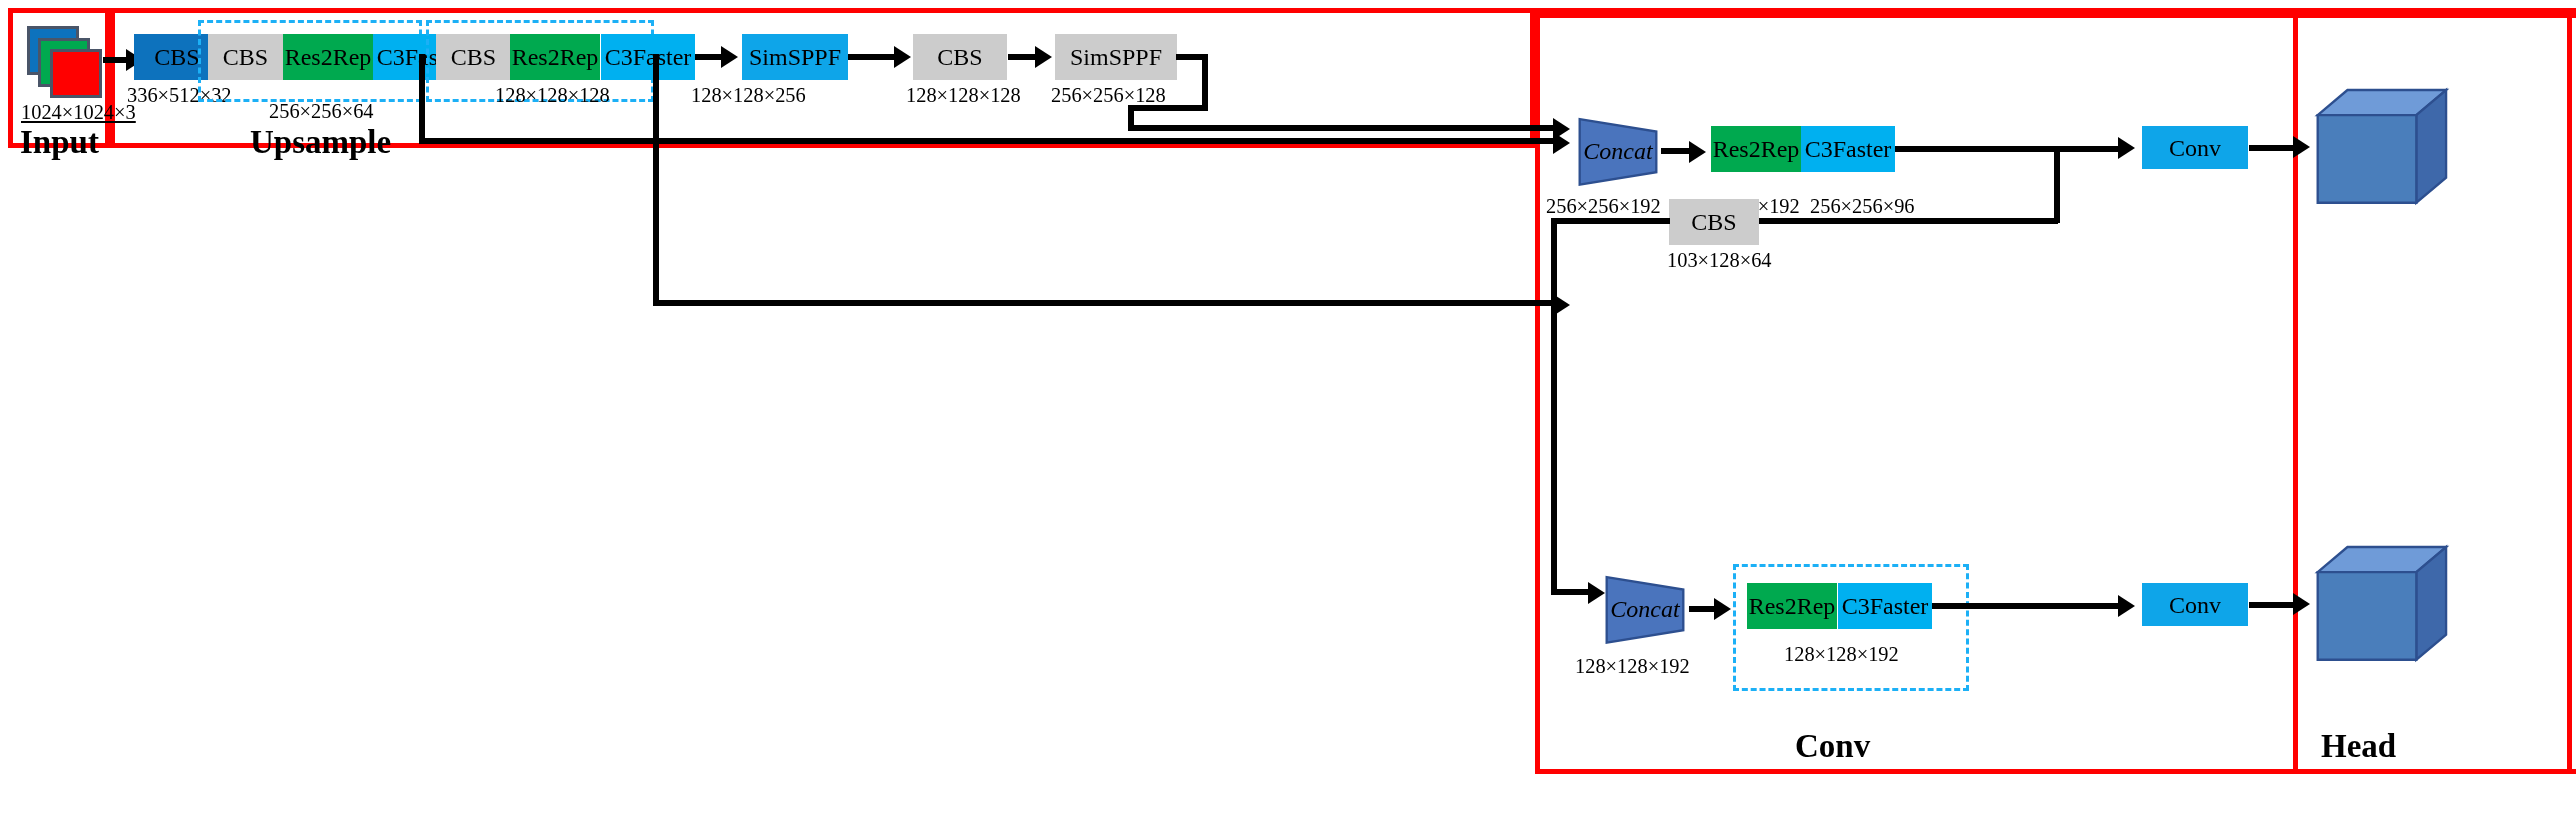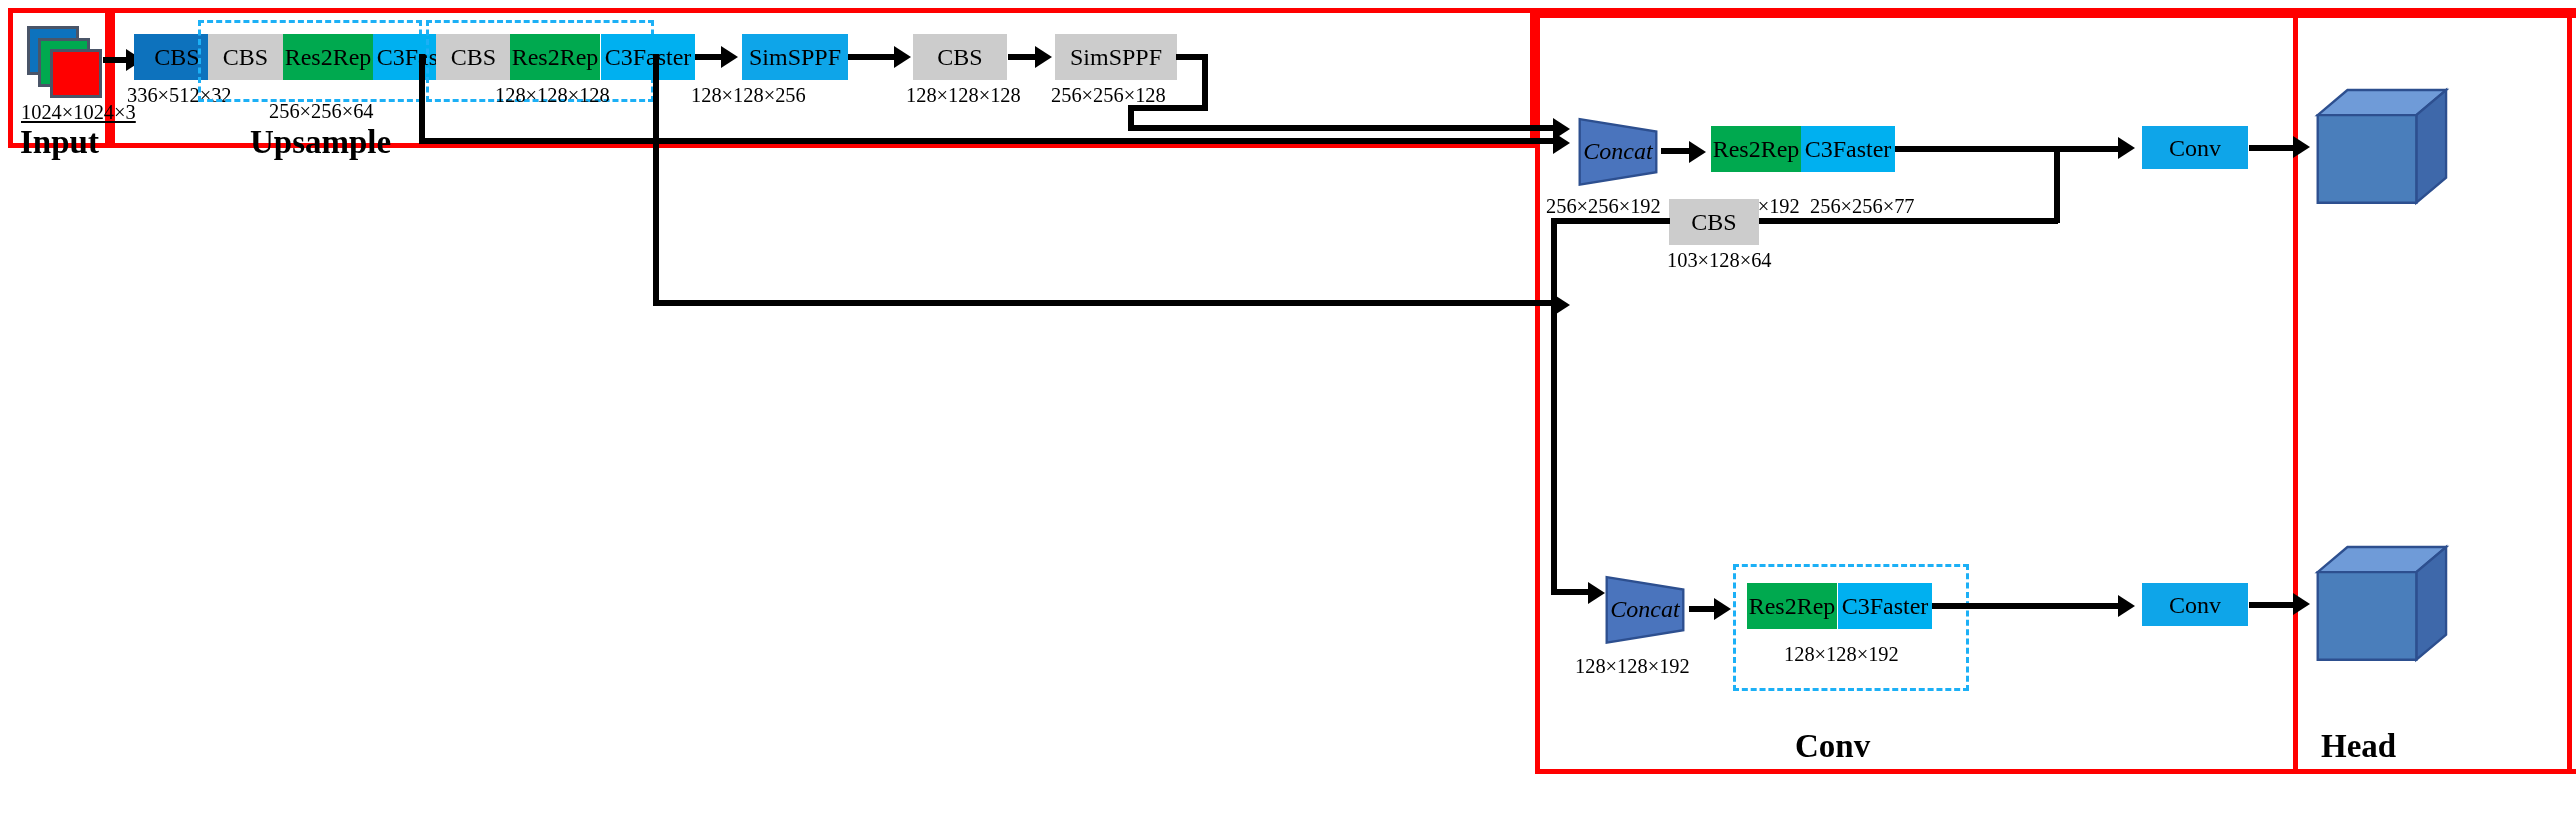--- a/index.html
+++ b/index.html
@@ -130,21 +130,21 @@
     <span class="lbl">Concat</span>
   </div>
   <div class="cap" style="left:1546px; top:196px;">256×256×192</div>
 
   <div class="wire-h" style="left:1661px; top:148px; width:30px;"></div>
   <div class="arrow" style="left:1689px; top:141px;"></div>
 
   <div class="blk c-green" style="left:1711px; top:126px; width:90px; height:46px;">Res2Rep</div>
   <div class="blk c-cyan" style="left:1801px; top:126px; width:94px; height:46px;">C3Faster</div>
   <div class="cap" style="left:1685px; top:196px;">256×256×192</div>
-  <div class="cap" style="left:1810px; top:196px;">256×256×77</div>
+  <div class="cap" style="left:1810px; top:196px;">256×256×96</div>
 
   <div class="wire-h" style="left:1895px; top:146px; width:228px;"></div>
   <div class="arrow" style="left:2118px; top:137px;"></div>
   <div class="wire-v" style="left:2054px; top:146px; height:77px;"></div>
   <div class="wire-h" style="left:1728px; top:218px; width:330px;"></div>
 
   <div class="blk c-gray" style="left:1669px; top:199px; width:90px; height:46px;">CBS</div>
   <div class="cap" style="left:1667px; top:250px;">103×128×64</div>
 
   <div class="wire-h" style="left:1551px; top:218px; width:119px;"></div>

